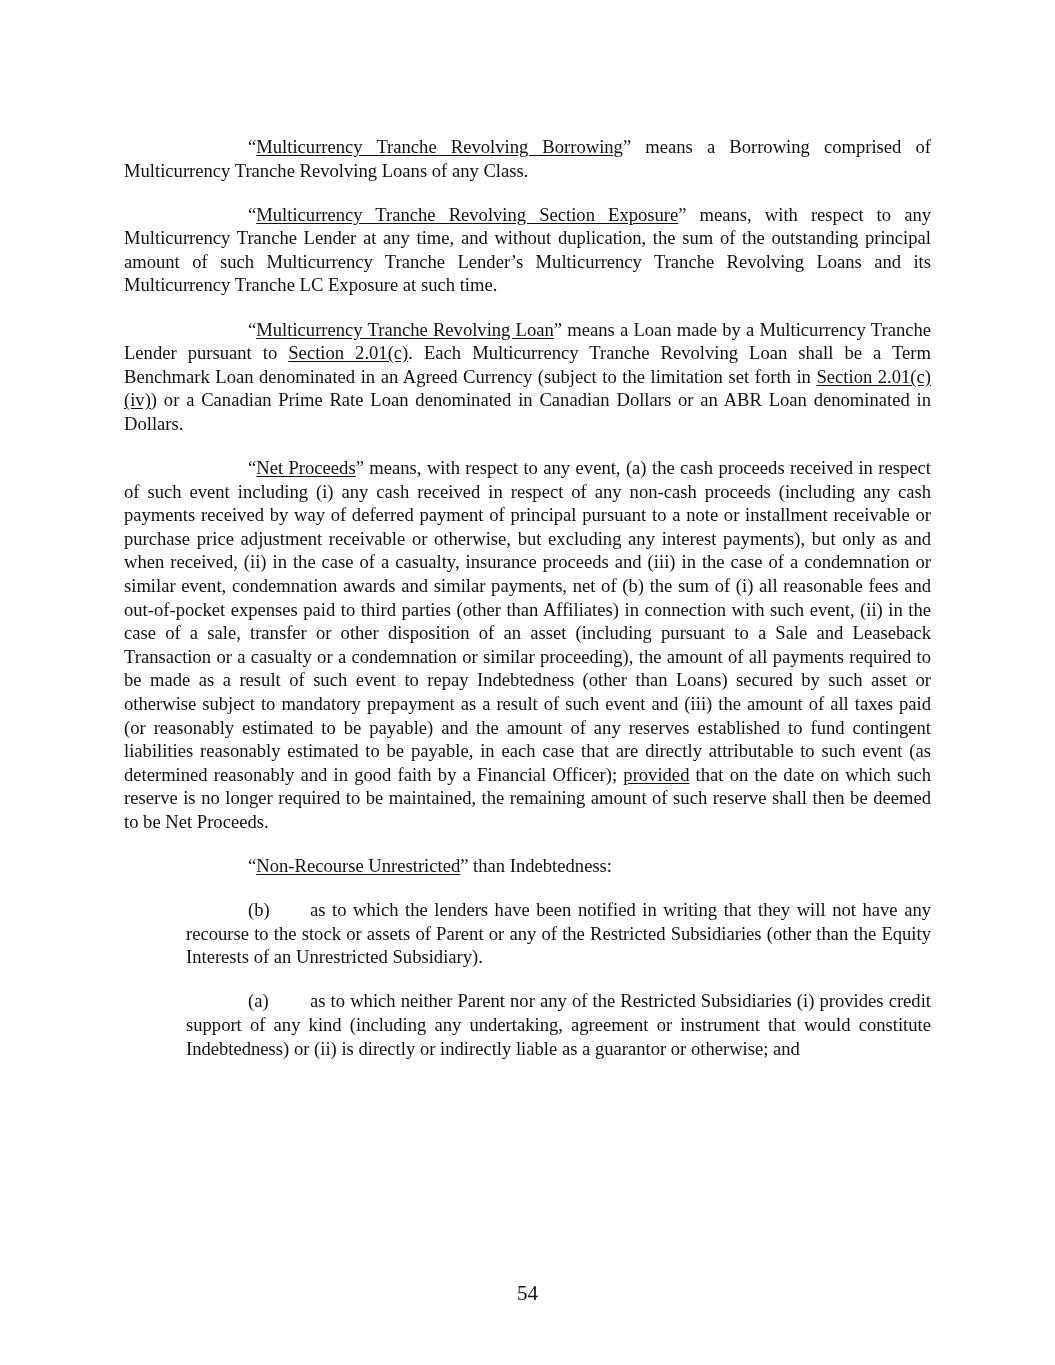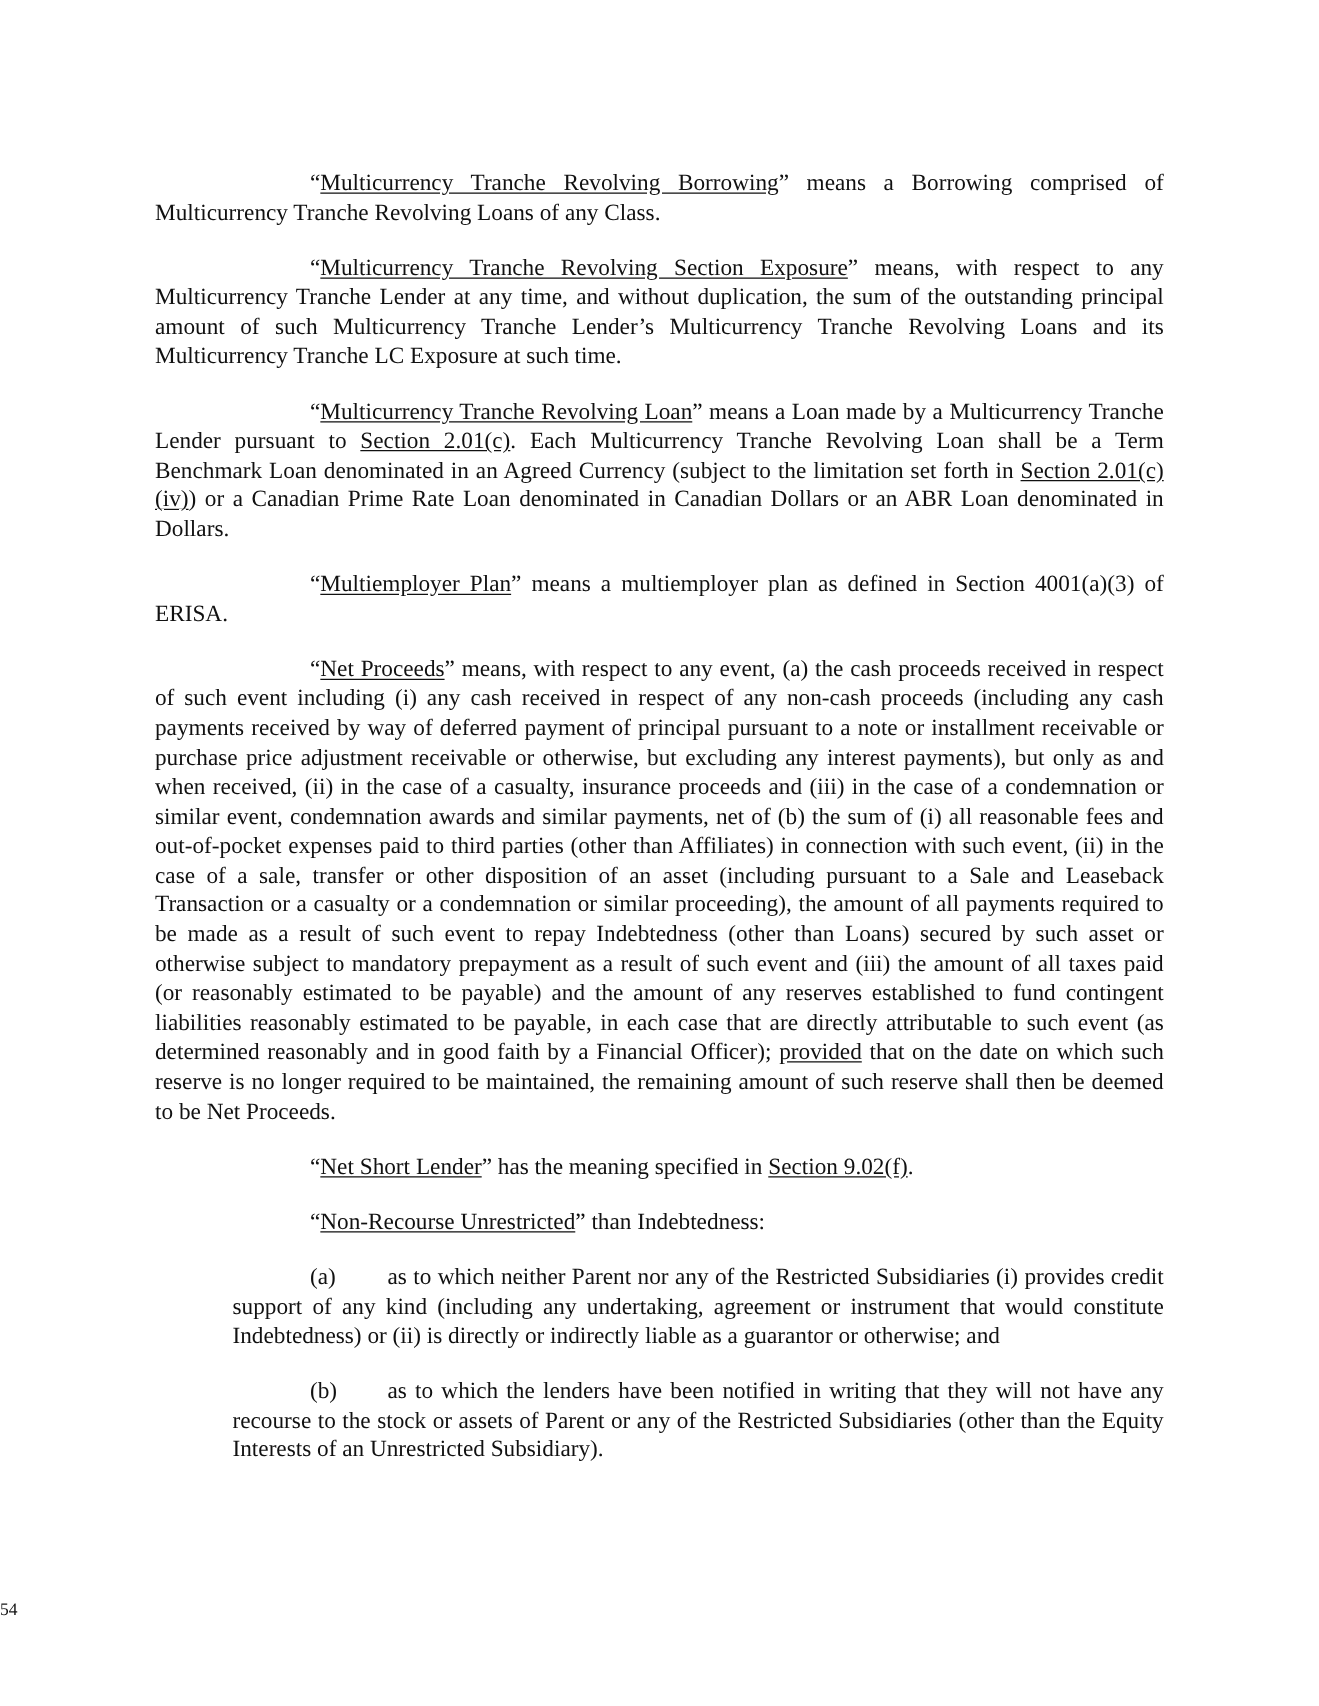--- a/index.html
+++ b/index.html
@@ -11,41 +11,39 @@
   .page {
     position: absolute; left: 124px; top: 135px; width: 807px;
     font-size: 18.6px; line-height: 23.6px;
   }
   .para { text-align: justify; margin: 0 0 20.5px 0; text-indent: 124px; }
   .sub { text-align: justify; margin: 0 0 20.5px 62px; text-indent: 62px; }
   .sub .lbl { display: inline-block; width: 62px; text-indent: 0; }
   u { text-decoration: underline; text-underline-offset: 2px; }
   .pagenum {
     position: absolute; left: 0; width: 1055px; top: 1281px;
-    text-align: left; font-size: 14px;
+    text-align: center; font-size: 21px;
   }
 </style>
 </head>
 <body>
 
 <div class="page">
 
   <p class="para"><span>“</span><u>Multicurrency Tranche Revolving Borrowing</u><span>” means a Borrowing comprised of Multicurrency Tranche Revolving Loans of any Class.</span></p>
 
   <p class="para"><span>“</span><u>Multicurrency Tranche Revolving Section Exposure</u><span>” means, with respect to any Multicurrency Tranche Lender at any time, and without duplication, the sum of the outstanding principal amount of such Multicurrency Tranche Lender’s Multicurrency Tranche Revolving Loans and its Multicurrency Tranche LC Exposure at such time.</span></p>
 
   <p class="para"><span>“</span><u>Multicurrency Tranche Revolving Loan</u><span>” means a Loan made by a Multicurrency Tranche Lender pursuant to </span><u>Section 2.01(c)</u><span>.  Each Multicurrency Tranche Revolving Loan shall be a Term Benchmark Loan denominated in an Agreed Currency (subject to the limitation set forth in </span><u>Section 2.01(c)(iv)</u><span>) or a Canadian Prime Rate Loan denominated in Canadian Dollars or an ABR Loan denominated in Dollars.</span></p>
 
-  <p class="para"><span>“</span><u>Multiemployer Plan</u><span>” means a multiemployer plan as defined in Section 4001(a)(3) of ERISA.</span></p>
 
   <p class="para"><span>“</span><u>Net Proceeds</u><span>” means, with respect to any event, (a) the cash proceeds received in respect of such event including (i) any cash received in respect of any non-cash proceeds (including any cash payments received by way of deferred payment of principal pursuant to a note or installment receivable or purchase price adjustment receivable or otherwise, but excluding any interest payments), but only as and when received, (ii) in the case of a casualty, insurance proceeds and (iii) in the case of a condemnation or similar event, condemnation awards and similar payments, net of (b) the sum of (i) all reasonable fees and out-of-pocket expenses paid to third parties (other than Affiliates) in connection with such event, (ii) in the case of a sale, transfer or other disposition of an asset (including pursuant to a Sale and Leaseback Transaction or a casualty or a condemnation or similar proceeding), the amount of all payments required to be made as a result of such event to repay Indebtedness (other than Loans) secured by such asset or otherwise subject to mandatory prepayment as a result of such event and (iii) the amount of all taxes paid (or reasonably estimated to be payable) and the amount of any reserves established to fund contingent liabilities reasonably estimated to be payable, in each case that are directly attributable to such event (as determined reasonably and in good faith by a Financial Officer); </span><u>provided</u><span> that on the date on which such reserve is no longer required to be maintained, the remaining amount of such reserve shall then be deemed to be Net Proceeds.</span></p>
 
-  <p class="para"><span>“</span><u>Net Short Lender</u><span>” has the meaning specified in </span><u>Section 9.02(f)</u><span>.</span></p>
 
   <p class="para"><span>“</span><u>Non-Recourse Unrestricted</u><span>” than Indebtedness:</span></p>
 
+  <p class="sub"><span class="lbl">(b)</span><span>as to which the lenders have been notified in writing that they will not have any recourse to the stock or assets of Parent or any of the Restricted Subsidiaries (other than the Equity Interests of an Unrestricted Subsidiary).</span></p>
+
   <p class="sub"><span class="lbl">(a)</span><span>as to which neither Parent nor any of the Restricted Subsidiaries (i) provides credit support of any kind (including any undertaking, agreement or instrument that would constitute Indebtedness) or (ii) is directly or indirectly liable as a guarantor or otherwise; and</span></p>
-
-  <p class="sub"><span class="lbl">(b)</span><span>as to which the lenders have been notified in writing that they will not have any recourse to the stock or assets of Parent or any of the Restricted Subsidiaries (other than the Equity Interests of an Unrestricted Subsidiary).</span></p>
 
 </div>
 
 <div class="pagenum">54</div>
 
 </body></html>

